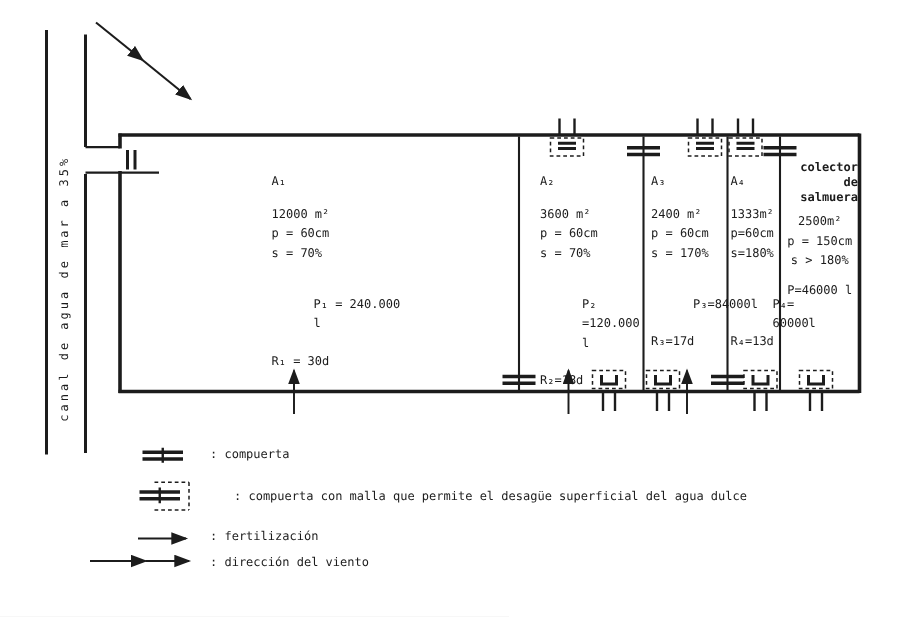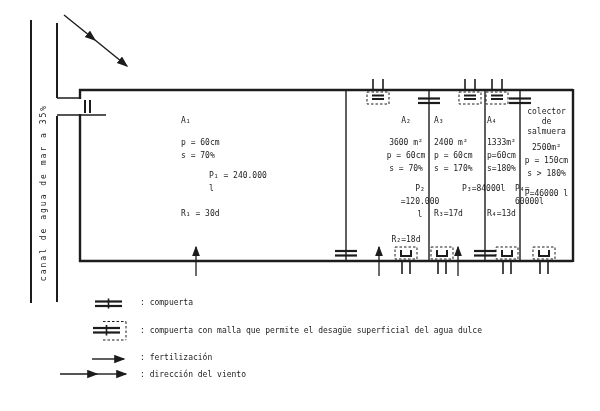--- a/index.html
+++ b/index.html
@@ -3,26 +3,26 @@
 <meta charset="utf-8">
 <style>
   html,body{margin:0;padding:0;background:#f2f2f2;}
   #page{position:relative;width:600px;height:411px;background:#ffffff;overflow:hidden;
         font-family:"DejaVu Sans Mono","Liberation Mono",monospace;color:#1c1c1c;}
   svg{position:absolute;left:0;top:0;}
   .t{position:absolute;font-size:8px;line-height:13px;white-space:pre-line;color:#1c1c1c;}
   .comp .t{position:static;}
   .comp{position:absolute;}
   .comp .name{margin-bottom:9px;}
-  .comp .prod{margin-top:7px;padding-left:28px;}
+  .comp .prod{margin-top:21px;padding-left:28px;}
   .comp .res{margin-top:12px;}
   .comp-a4 .res{margin-top:-1px;}
   .collector{position:absolute;left:521px;top:107px;width:51px;}
   .collector .t{position:static;text-align:center;}
-  .collector .title{text-align:center;line-height:10px;margin-bottom:4px;white-space:pre-line;}
+  .collector .title{text-align:right;line-height:10px;margin-bottom:4px;white-space:pre-line;font-weight:bold;}
   .collector .prod{margin-top:7px;}
   #canal-label{left:-62px;top:186px;width:210px;text-align:center;letter-spacing:2px;
                transform:rotate(-90deg);}
 </style>
 </head>
 <body>
 
 <div id="page">
 
   <svg width="600" height="411" viewBox="0 0 600 411">
@@ -162,27 +162,28 @@
         <line x1="60" y1="374" x2="97" y2="374" marker-end="url(#ah)"></line>
         <line x1="97" y1="374" x2="126" y2="374" marker-end="url(#ah)"></line>
       </g>
     </g>
   </svg>
 
   <div class="t" id="canal-label">canal de agua de mar a 35%</div>
 
   <div class="comp" style="left:181px;top:114px;width:90px;">
     <div class="t name">A₁</div>
+    <div class="t">12000 m²</div>
     <div class="t">p = 60cm</div>
     <div class="t">s = 70%</div>
     <div class="t prod">P₁ = 240.000 l</div>
     <div class="t res">R₁ = 30d</div>
   </div>
 
-  <div class="comp" style="left:372px;top:114px;width:68px;text-align:center;">
+  <div class="comp" style="left:360px;top:114px;width:68px;">
     <div class="t name">A₂</div>
     <div class="t">3600 m²</div>
     <div class="t">p = 60cm</div>
     <div class="t">s = 70%</div>
     <div class="t prod">P₂ =120.000 l</div>
     <div class="t res">R₂=18d</div>
   </div>
 
   <div class="comp" style="left:434px;top:114px;width:50px;">
     <div class="t name">A₃</div>
@@ -207,17 +208,17 @@
     <div class="t title">colector
 de
 salmuera</div>
     <div class="t">2500m²</div>
     <div class="t">p = 150cm</div>
     <div class="t">s &gt; 180%</div>
     <div class="t prod">P=46000 l</div>
   </div>
 
   <div class="t" style="left:140px;top:296px;">: compuerta</div>
-  <div class="t" style="left:140px;top:324px;">: compuerta con malla que permite el desagüe superficial del agua dulce</div>
+  <div class="t" style="left:156px;top:324px;">: compuerta con malla que permite el desagüe superficial del agua dulce</div>
   <div class="t" style="left:140px;top:351px;">: fertilización</div>
   <div class="t" style="left:140px;top:368px;">: dirección del viento</div>
 
 </div>
 
 </body></html>

